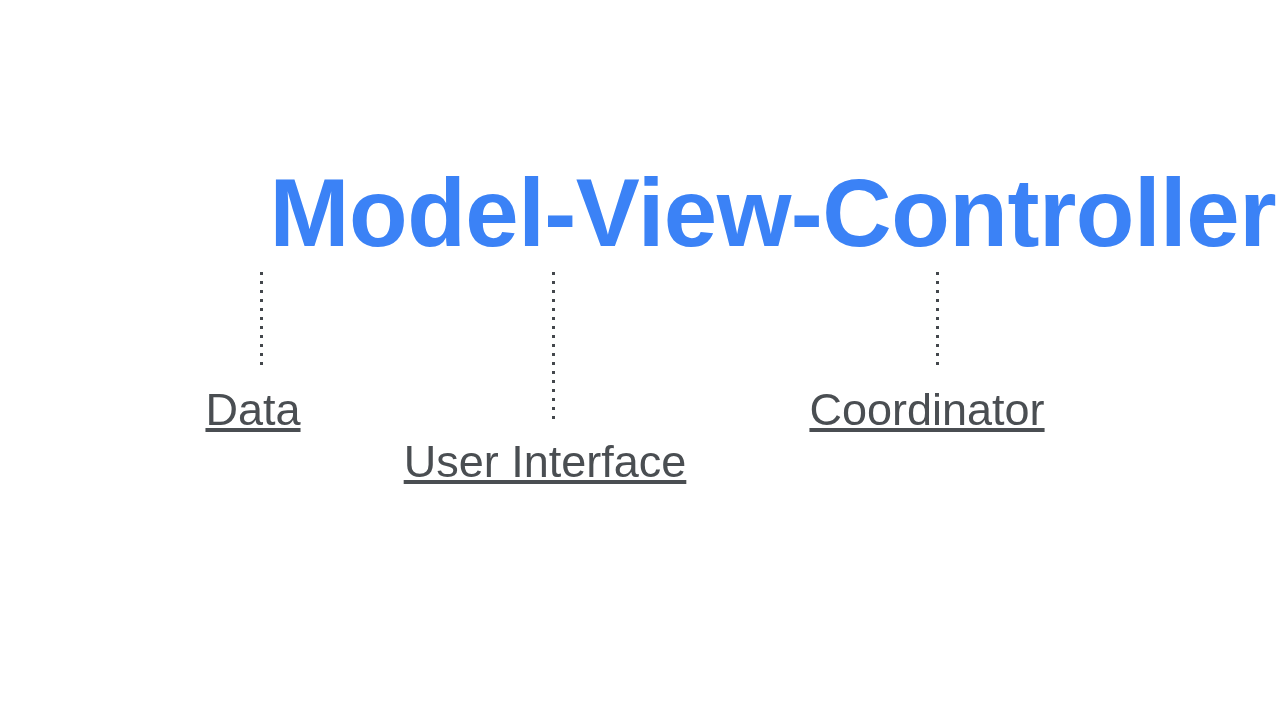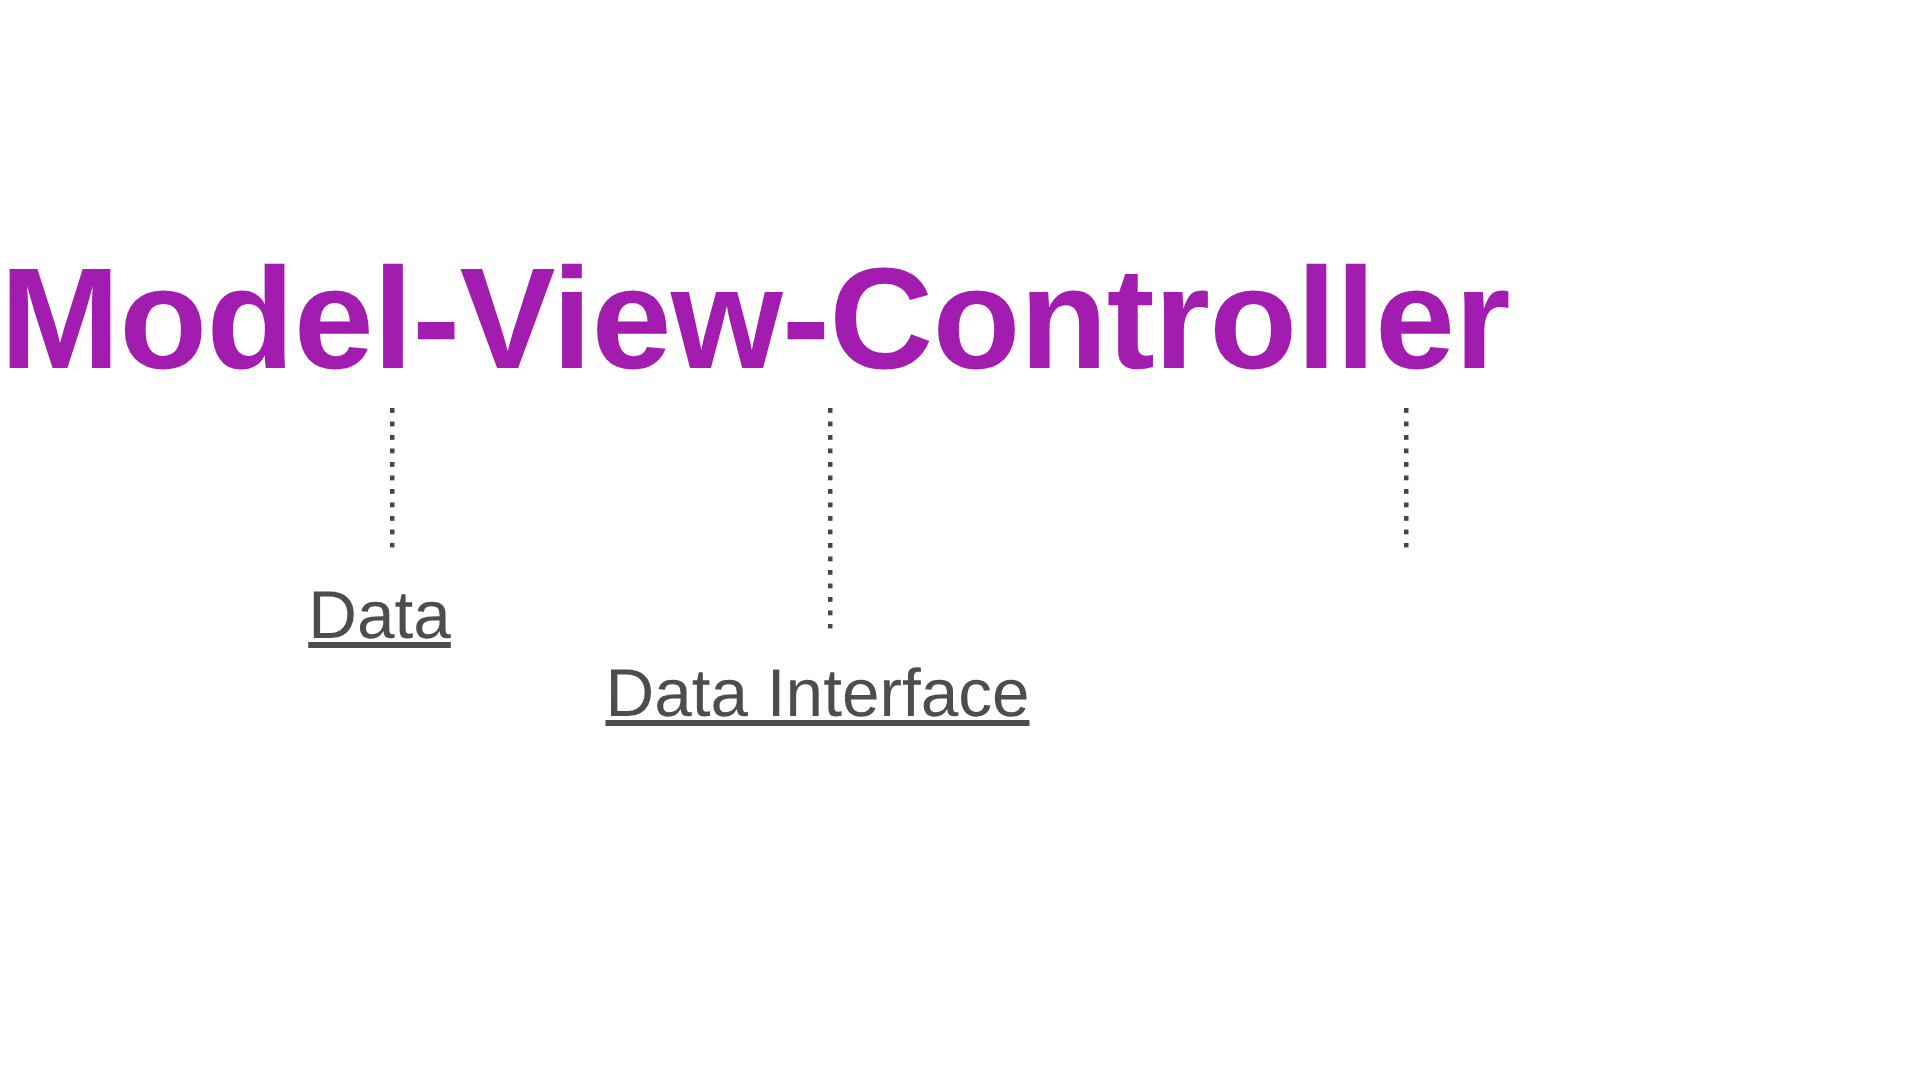--- a/index.html
+++ b/index.html
@@ -18,25 +18,25 @@
     width: 1280px;
     height: 720px;
     background: #ffffff;
   }
   
   #title {
     position: absolute;
     left: 0;
     top: 158px;
     width: 1276px;
-    text-align: left;
+    text-align: right;
     font-size: 96px;
     font-weight: bold;
     letter-spacing: -0.5px;
-    color: #a21caf;
+    color: #3b82f6;
     line-height: 110px;
     white-space: nowrap;
   }
   
   .connector {
     position: absolute;
     width: 3px;
     background-image: linear-gradient(
       to bottom,
       #43474c 0px,
@@ -95,16 +95,17 @@
   <div id="title">Model-View-Controller</div>
 
   <div class="connector" id="connector-model"></div>
 
   <div class="connector" id="connector-view"></div>
 
   <div class="connector" id="connector-controller"></div>
 
   <div class="label" id="label-model">Data</div>
 
-  <div class="label" id="label-view">Data Interface</div>
+  <div class="label" id="label-view">User Interface</div>
 
+  <div class="label" id="label-controller">Coordinator</div>
 
 </div>
 
 </body></html>

